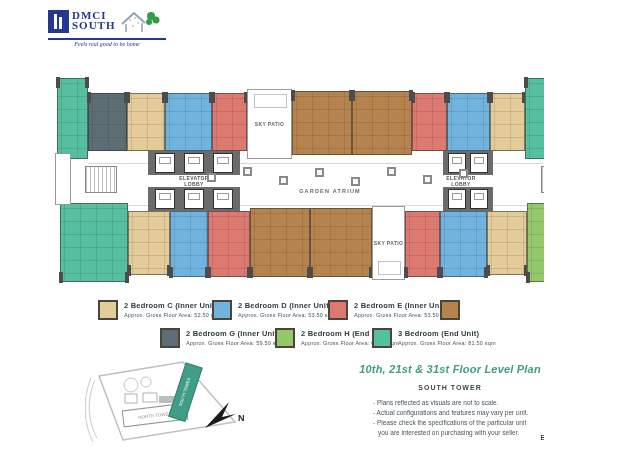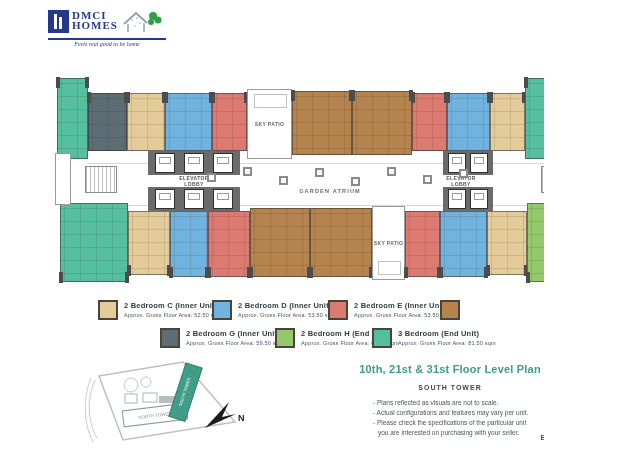--- a/index.html
+++ b/index.html
@@ -55,39 +55,39 @@
 
   
   .lg-item{position:absolute;display:flex;align-items:flex-start;}
   .lg-swatch{width:20px;height:20px;border:2px solid #4a453a;box-sizing:border-box;flex:none;}
   .lg-text{margin-left:6px;padding-top:1px;}
   .lg-label{font-size:7.5px;font-weight:bold;color:#2f3a40;letter-spacing:.2px;}
   .lg-area{font-size:5.5px;color:#4a5560;margin-top:2px;letter-spacing:.2px;}
 
   
   .tb-title{left:340px;top:363px;width:220px;text-align:center;font-size:11px;font-weight:bold;
-            color:#3f9d88;letter-spacing:.2px;}
+            color:#3f9d88;letter-spacing:.2px;font-style:italic;}
   .tb-sub{left:340px;top:384px;width:220px;text-align:center;font-size:7px;font-weight:bold;
           color:#3c474c;letter-spacing:1px;}
   .tb-notes{left:373px;top:398px;font-size:6.5px;color:#4a545a;line-height:10px;}
   .tb-notes .cont{padding-left:5px;}
   .tb-eff{left:462px;top:434px;width:170px;text-align:right;font-size:6.5px;font-weight:bold;
           color:#3c474c;letter-spacing:.3px;}
 </style>
 </head>
 <body>
 
 <div class="canvas">
 
   <div class="abs dmci">
     <div class="dmci-row">
       <div class="dmci-sq"></div>
       <div class="dmci-name">
         <div>DMCI</div>
-        <div>HOMES</div>
+        <div>SOUTH</div>
       </div>
       <svg class="house-ico" width="42" height="28" viewBox="0 0 42 28">
         <path d="M4,16 L16,5 L27,15" fill="none" stroke="#8fa3b5" stroke-width="2"></path>
         <path d="M8,16 L8,24 M24,15 L24,24" fill="none" stroke="#8fa3b5" stroke-width="1.5"></path>
         <circle cx="33" cy="8" r="4" fill="#2f9e44"></circle>
         <circle cx="38" cy="12" r="3.5" fill="#2f9e44"></circle>
         <circle cx="31" cy="14" r="3" fill="#2f9e44"></circle>
         <circle cx="12" cy="12" r="0.8" fill="#8fa3b5"></circle>
           <circle cx="17" cy="10" r="0.8" fill="#8fa3b5"></circle>
         <circle cx="15" cy="18" r="0.8" fill="#8fa3b5"></circle>

